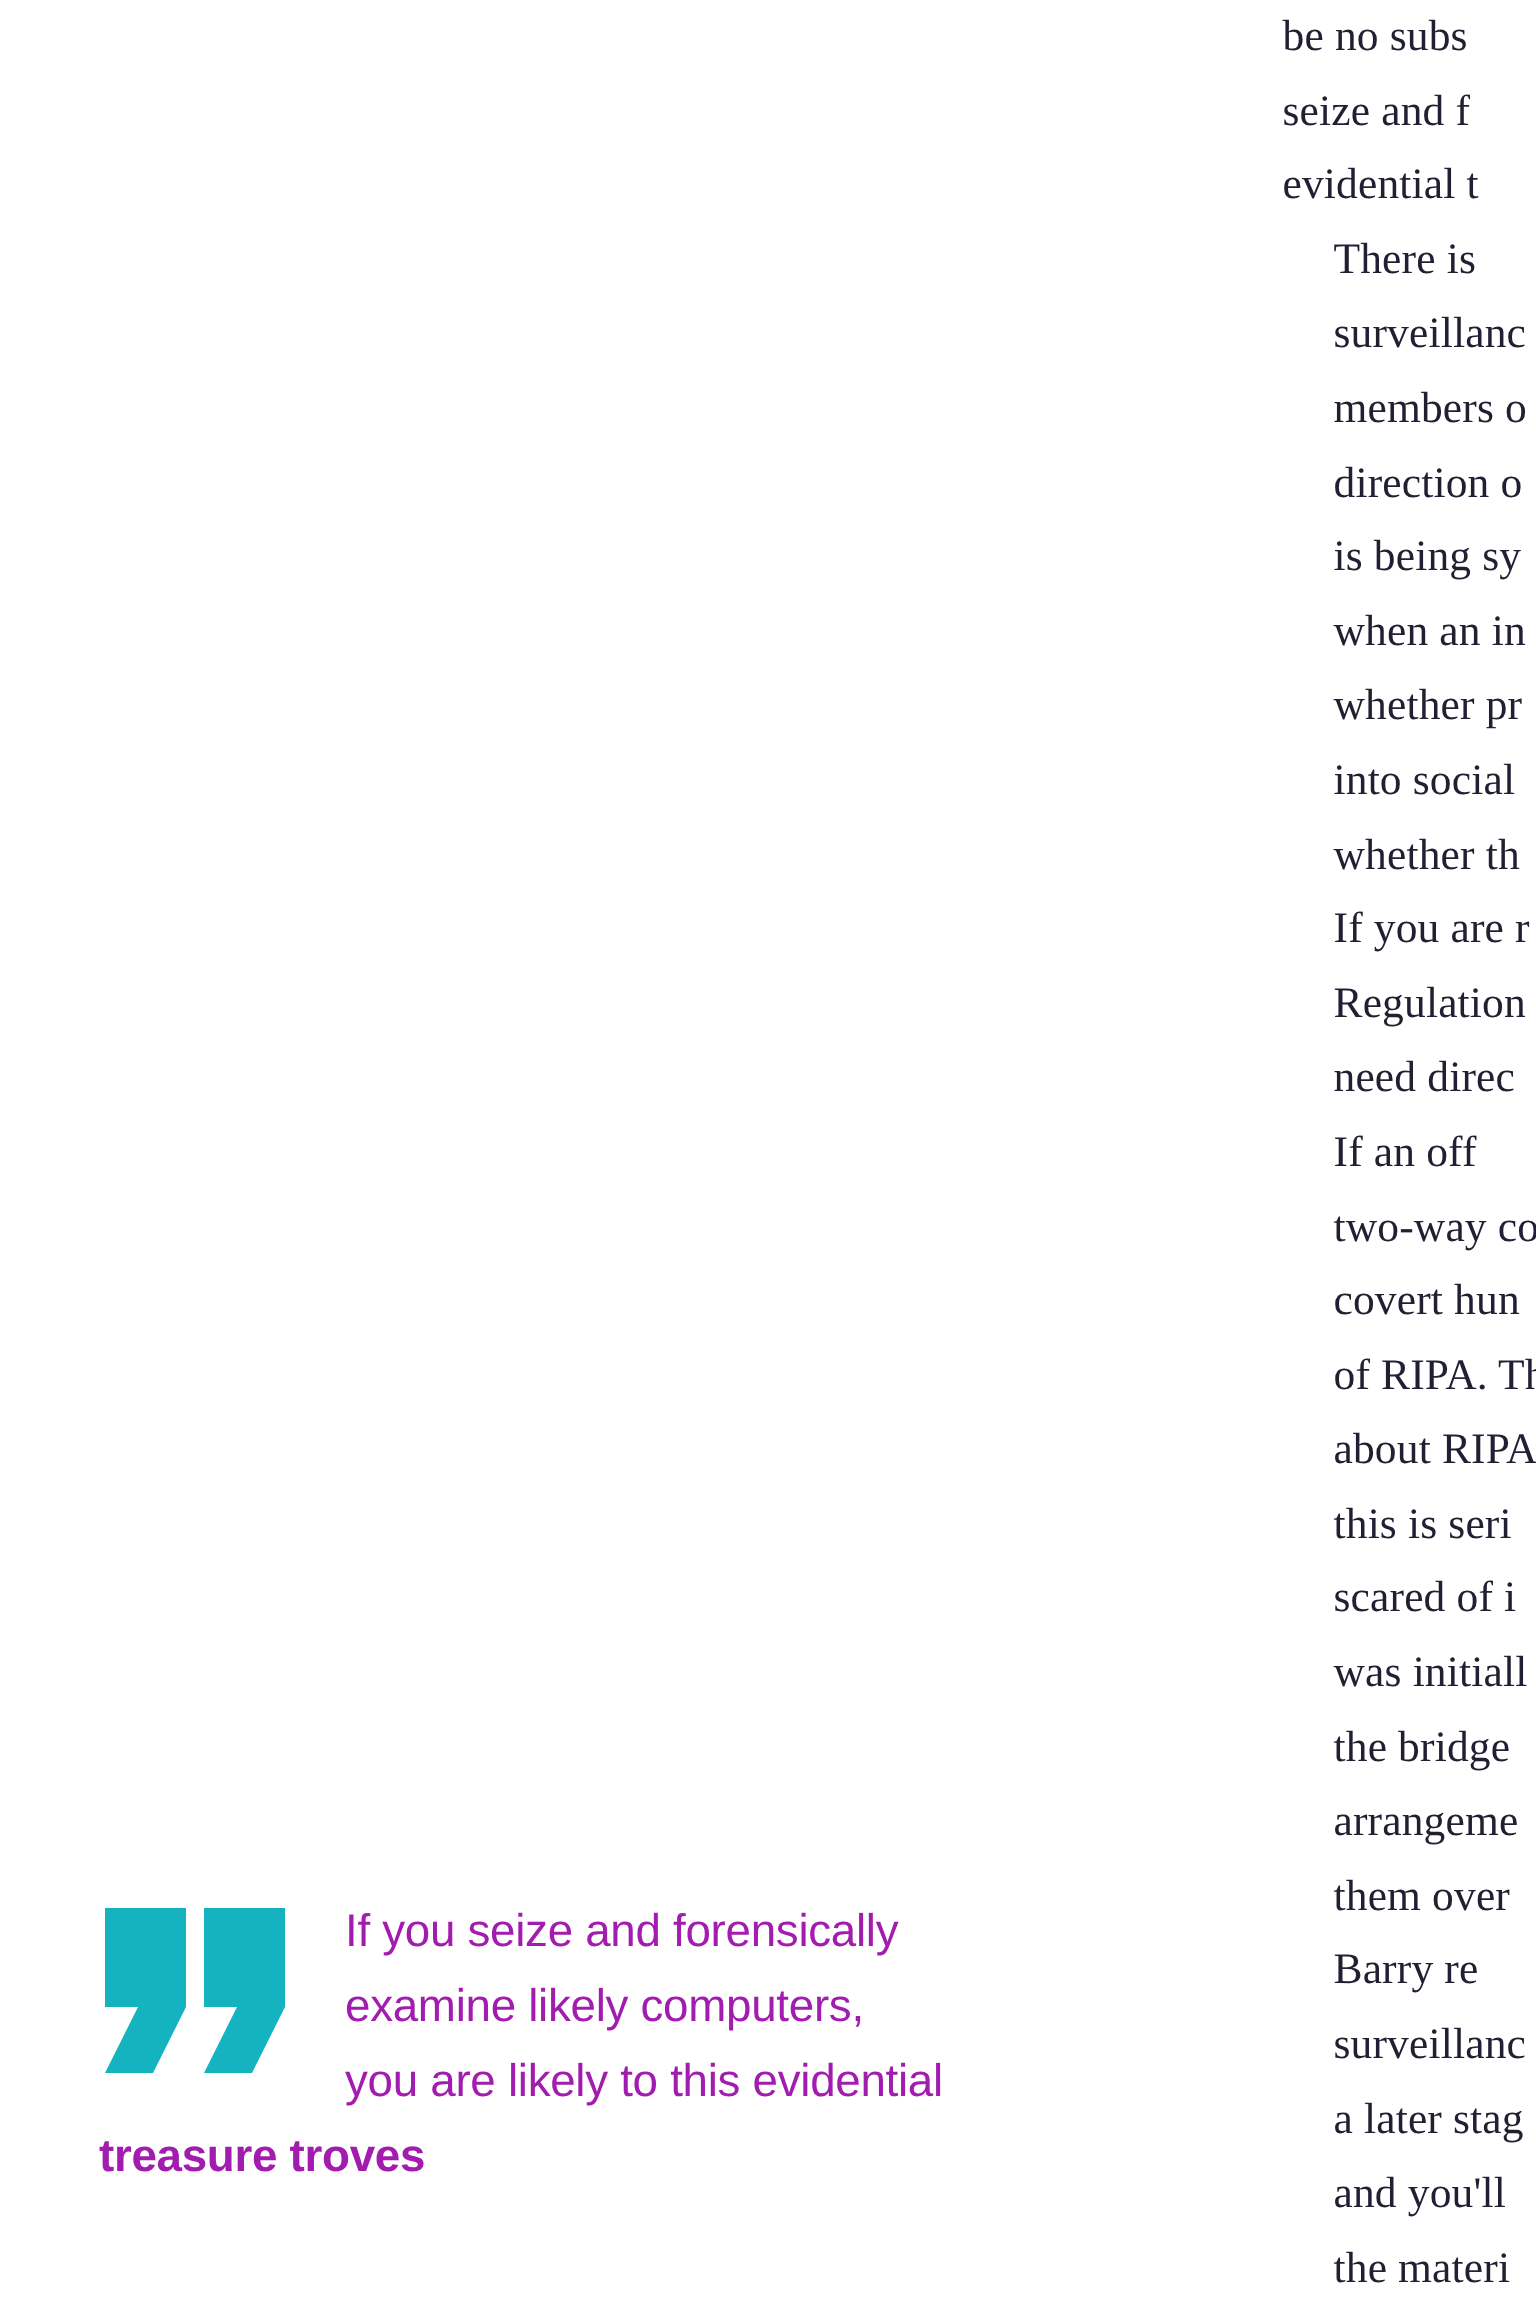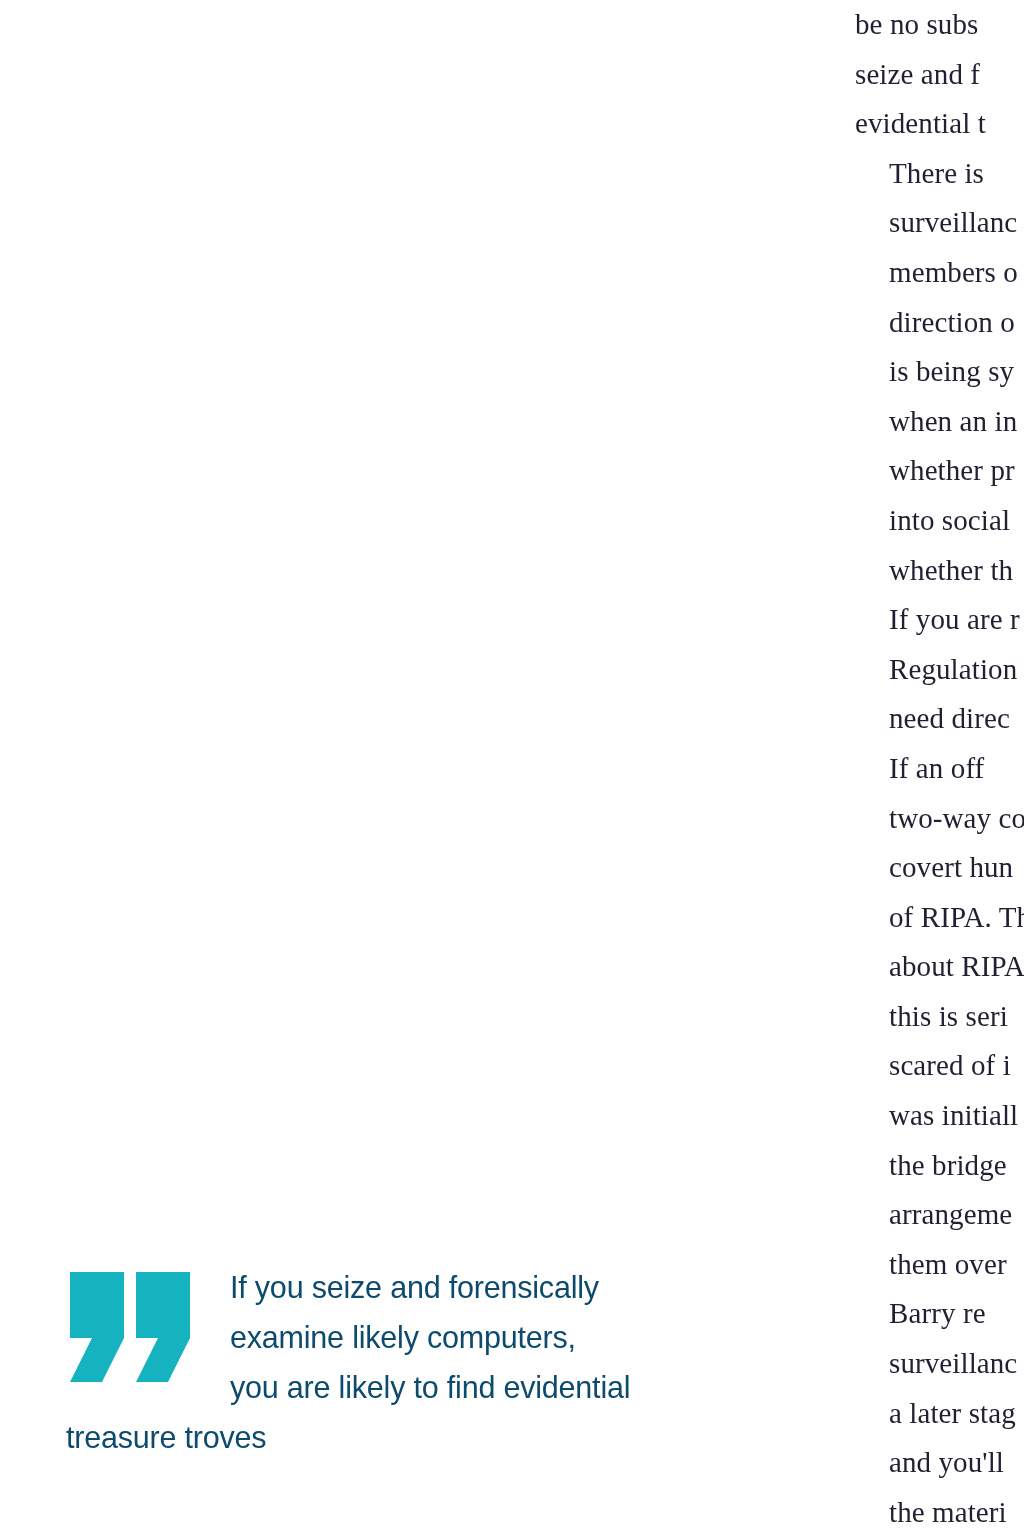--- a/index.html
+++ b/index.html
@@ -58,32 +58,33 @@
     left: 0px;
     top: 10px;
     width: 128px;
     height: 110px;
   }
   #pullquote .quote-text {
     position: relative;
     font-family: "Liberation Sans", sans-serif;
     font-size: 30.5px;
     line-height: 50px;
-    color: #0c4a6e;
+    color: #a21caf;
     letter-spacing: -0.2px;
   }
   #pullquote .quote-text .l1,
   #pullquote .quote-text .l2,
   #pullquote .quote-text .l3 {
     display: block;
     margin-left: 164px;
   }
   #pullquote .quote-text .l4 {
     display: block;
     margin-left: 0px;
+    font-weight: bold;
   }
 </style>
 </head>
 <body>
 
 <div id="page">
 
   <div id="body-column">
 
     <p>
@@ -137,19 +138,19 @@
     <div class="quote-mark">
       <svg width="128" height="110" viewBox="0 0 128 110" xmlns="http://www.w3.org/2000/svg">
         <path d="M4 0 H58 V66 L36 110 H4 L26 66 H4 Z" fill="#15b2c0"></path>
         <path d="M70 0 H124 V66 L102 110 H70 L92 66 H70 Z" fill="#15b2c0"></path>
       </svg>
     </div>
 
     <div class="quote-text">
       <span class="l1">If you seize and forensically</span>
       <span class="l2">examine likely computers,</span>
-      <span class="l3">you are likely to find evidential</span>
+      <span class="l3">you are likely to this evidential</span>
       <span class="l4">treasure troves</span>
     </div>
 
   </div>
 
 </div>
 
 </body></html>

